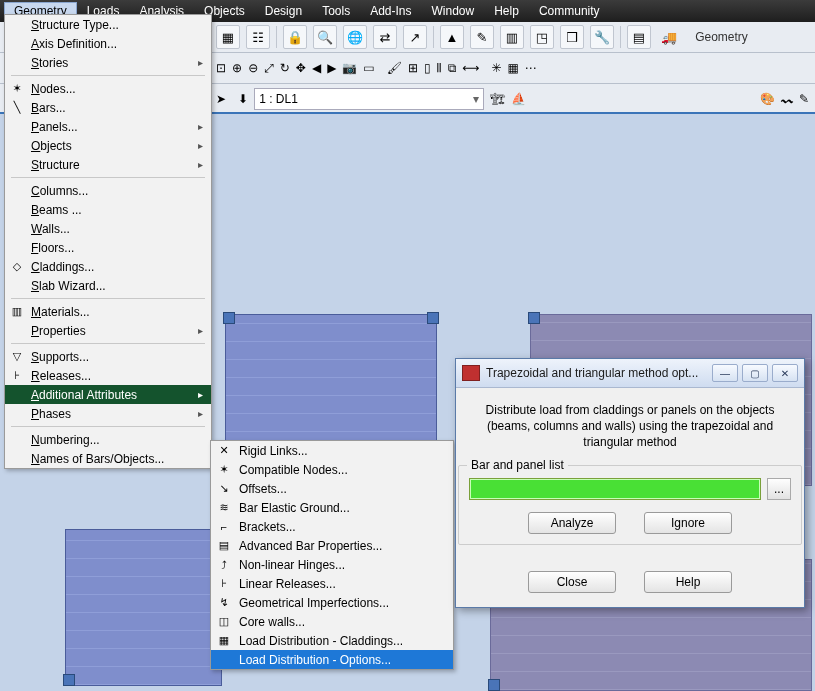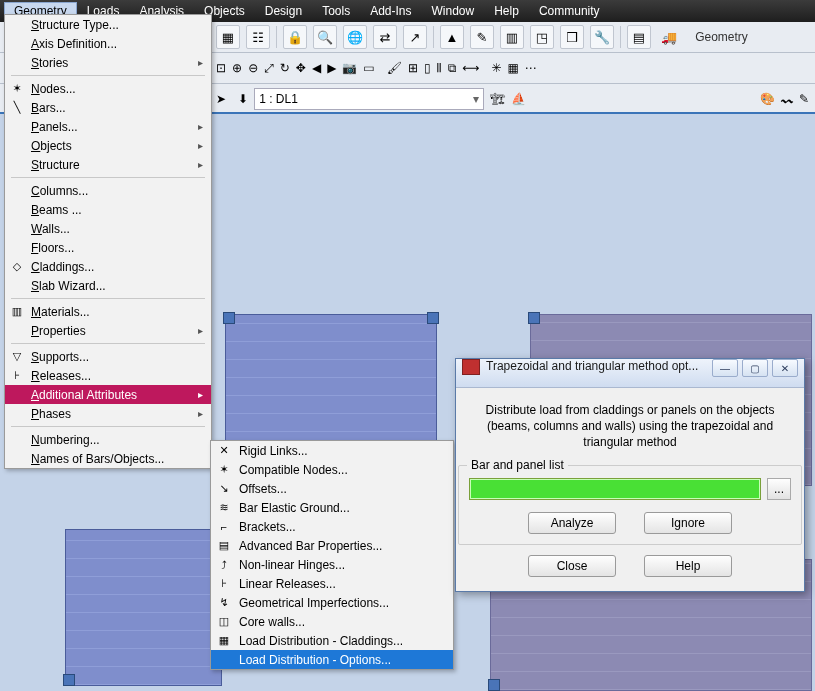--- a/index.html
+++ b/index.html
@@ -10,41 +10,41 @@
   .toolstrip .ticon{width:22px;height:22px;background:#f5f7fa;border:1px solid #c0c6d0;border-radius:2px;display:flex;align-items:center;justify-content:center;font-size:13px;}
   .toolstrip .sep{width:1px;height:22px;background:#c0c6d0;}
   .toolstrip2{background:#e8ecf2;border-bottom:1px solid #b8c0cc;height:30px;display:flex;align-items:center;gap:6px;padding:0 6px;}
   .geom-label{margin-left:8px;font-size:12px;color:#333;}
   .dropdown-pane{position:absolute;left:4px;top:14px;width:206px;background:#f2f2f2;border:1px solid #9a9a9a;box-shadow:2px 2px 4px rgba(0,0,0,.25);z-index:50;}
   .dropdown-pane .row{display:flex;align-items:center;height:19px;padding:0 6px 0 26px;position:relative;cursor:default;}
   .dropdown-pane .row .kchar{text-decoration:underline;}
   .dropdown-pane .row .arrow{position:absolute;right:8px;font-size:10px;color:#555;}
   .dropdown-pane .row .mi-icon{position:absolute;left:4px;width:16px;height:16px;display:flex;align-items:center;justify-content:center;font-size:11px;}
   .dropdown-pane .sep{height:1px;background:#c8c8c8;margin:3px 6px;}
-  .dropdown-pane .row.hl{background:#be185d;color:#fff;}
+  .dropdown-pane .row.hl{background:#14532d;color:#fff;}
   .dropdown-pane .row.hl .arrow{color:#fff;}
   .submenu{position:absolute;left:210px;top:440px;width:242px;background:#f2f2f2;border:1px solid #9a9a9a;box-shadow:2px 2px 4px rgba(0,0,0,.25);z-index:60;}
   .submenu .row{display:flex;align-items:center;height:19px;padding:0 8px 0 28px;position:relative;cursor:default;}
   .submenu .row .mi-icon{position:absolute;left:4px;width:18px;height:16px;display:flex;align-items:center;justify-content:center;font-size:11px;}
   .submenu .row.hl{background:#1e78d7;color:#fff;}
   .viewport{position:absolute;left:0;top:112px;width:815px;height:579px;background:#c4d3e8;border-top:2px solid #3a74b8;z-index:1;}
   .slab{position:absolute;background:repeating-linear-gradient(0deg,#8f9ed8 0,#8f9ed8 1px,#7f8ecc 1px,#7f8ecc 18px),repeating-linear-gradient(90deg,rgba(200,90,70,.5) 0,rgba(200,90,70,.5) 1px,transparent 1px,transparent 18px);border:1px solid #4a5c9a;}
   .slab2{position:absolute;background:repeating-linear-gradient(0deg,#9a99bf 0,#9a99bf 1px,#8c8ab3 1px,#8c8ab3 18px),repeating-linear-gradient(90deg,rgba(200,90,70,.5) 0,rgba(200,90,70,.5) 1px,transparent 1px,transparent 18px);border:1px solid #6a6a9a;}
   .handle{position:absolute;width:10px;height:10px;background:#4a74b8;border:1px solid #2a4a7a;}
   .load-select{background:#fff;border:1px solid #aab;height:20px;width:220px;padding:0 4px;display:flex;align-items:center;}
 
   
   .dialog{position:absolute;left:455px;top:358px;width:348px;background:#f0f0f0;border:1px solid #5a7aa8;box-shadow:3px 3px 8px rgba(0,0,0,.35);z-index:80;font-size:12px;}
-  .dialog .titlebar{height:28px;background:linear-gradient(#eef3fb,#cfdcf0);display:flex;align-items:flex-start;padding:0 6px;border-bottom:1px solid #aab8d0;}
+  .dialog .titlebar{height:28px;background:linear-gradient(#eef3fb,#cfdcf0);display:flex;align-items:center;padding:0 6px;border-bottom:1px solid #aab8d0;}
   .dialog .titlebar .ticon{width:16px;height:14px;background:#c03030;border:1px solid #802020;margin-right:6px;}
   .dialog .titlebar .title{flex:1;color:#1a1a1a;overflow:hidden;white-space:nowrap;text-overflow:ellipsis;}
   .dialog .titlebar .wbtn{width:24px;height:16px;margin-left:4px;background:linear-gradient(#f7faff,#d6e2f2);border:1px solid #9aaccc;border-radius:2px;display:flex;align-items:center;justify-content:center;font-size:10px;color:#2a3a5a;cursor:default;}
   .dialog .body{padding:10px 2px 14px;}
   .dialog .desc{text-align:center;margin:4px 6px 14px;line-height:1.35;}
-  .dialog .grp{border:1px solid #ccc;border-radius:2px;padding:12px 10px 10px;position:relative;margin-bottom:10px;}
+  .dialog .grp{border:1px solid #ccc;border-radius:2px;padding:12px 10px 10px;position:relative;margin-bottom:26px;}
   .dialog .grp .legend{position:absolute;top:-8px;left:8px;background:#f0f0f0;padding:0 4px;font-size:12px;}
   .dialog .inputrow{display:flex;align-items:center;gap:6px;}
   .dialog input[type=text]{flex:1;height:18px;border:1px solid #7aa03a;background:#49e035;box-shadow:inset 0 0 0 1px #c8ffb8;}
   .dialog .dots{width:22px;height:20px;border:1px solid #aaa;background:linear-gradient(#fefefe,#e2e2e2);display:flex;align-items:center;justify-content:center;}
   .dialog .btnrow{display:flex;justify-content:center;gap:28px;}
   .dialog button{width:88px;height:22px;border:1px solid #9a9a9a;background:linear-gradient(#fefefe,#e4e4e4);border-radius:3px;cursor:default;font-family:inherit;font-size:12px;}
 </style>
 </head>
 <body>
 

